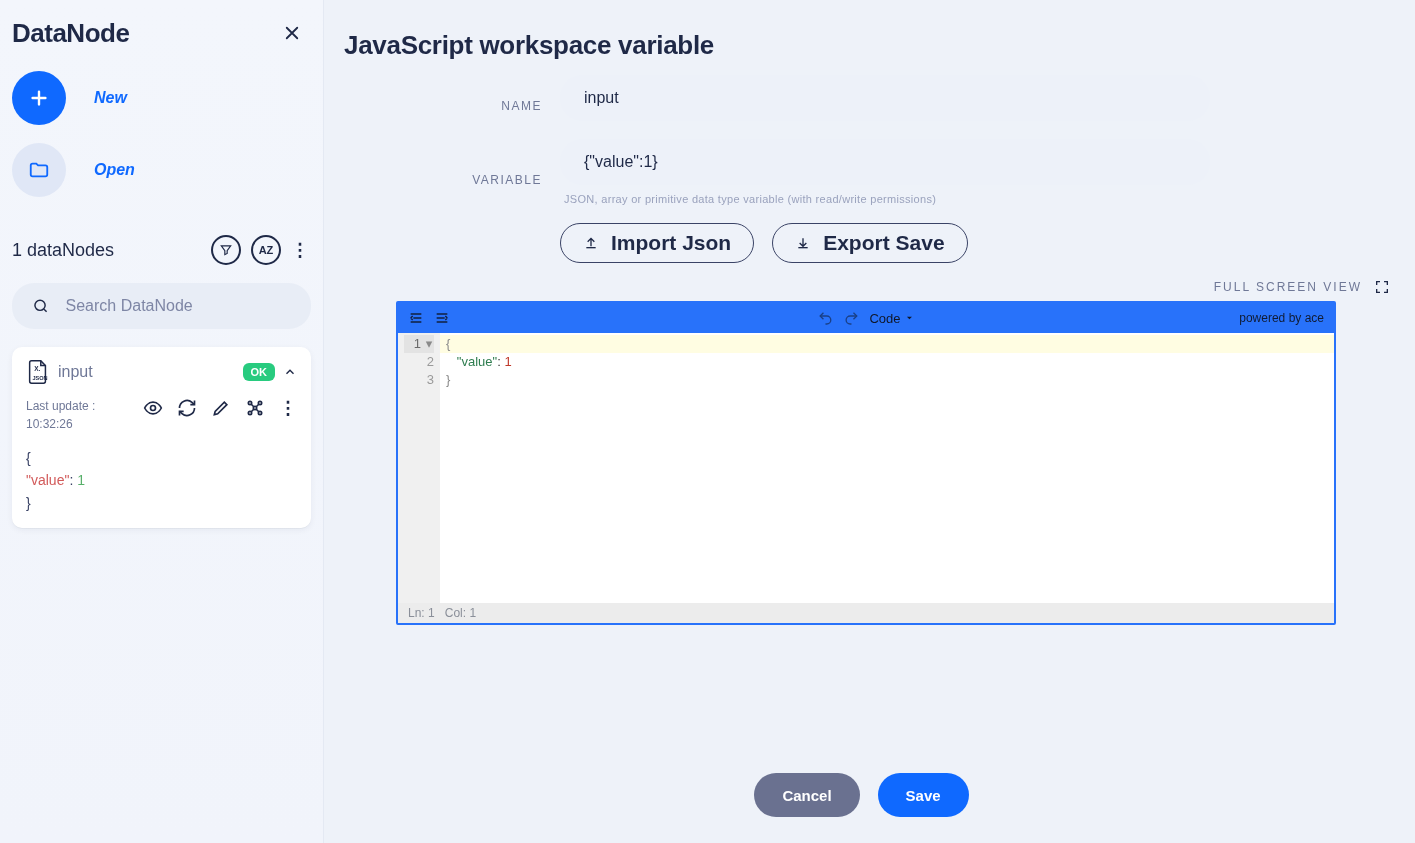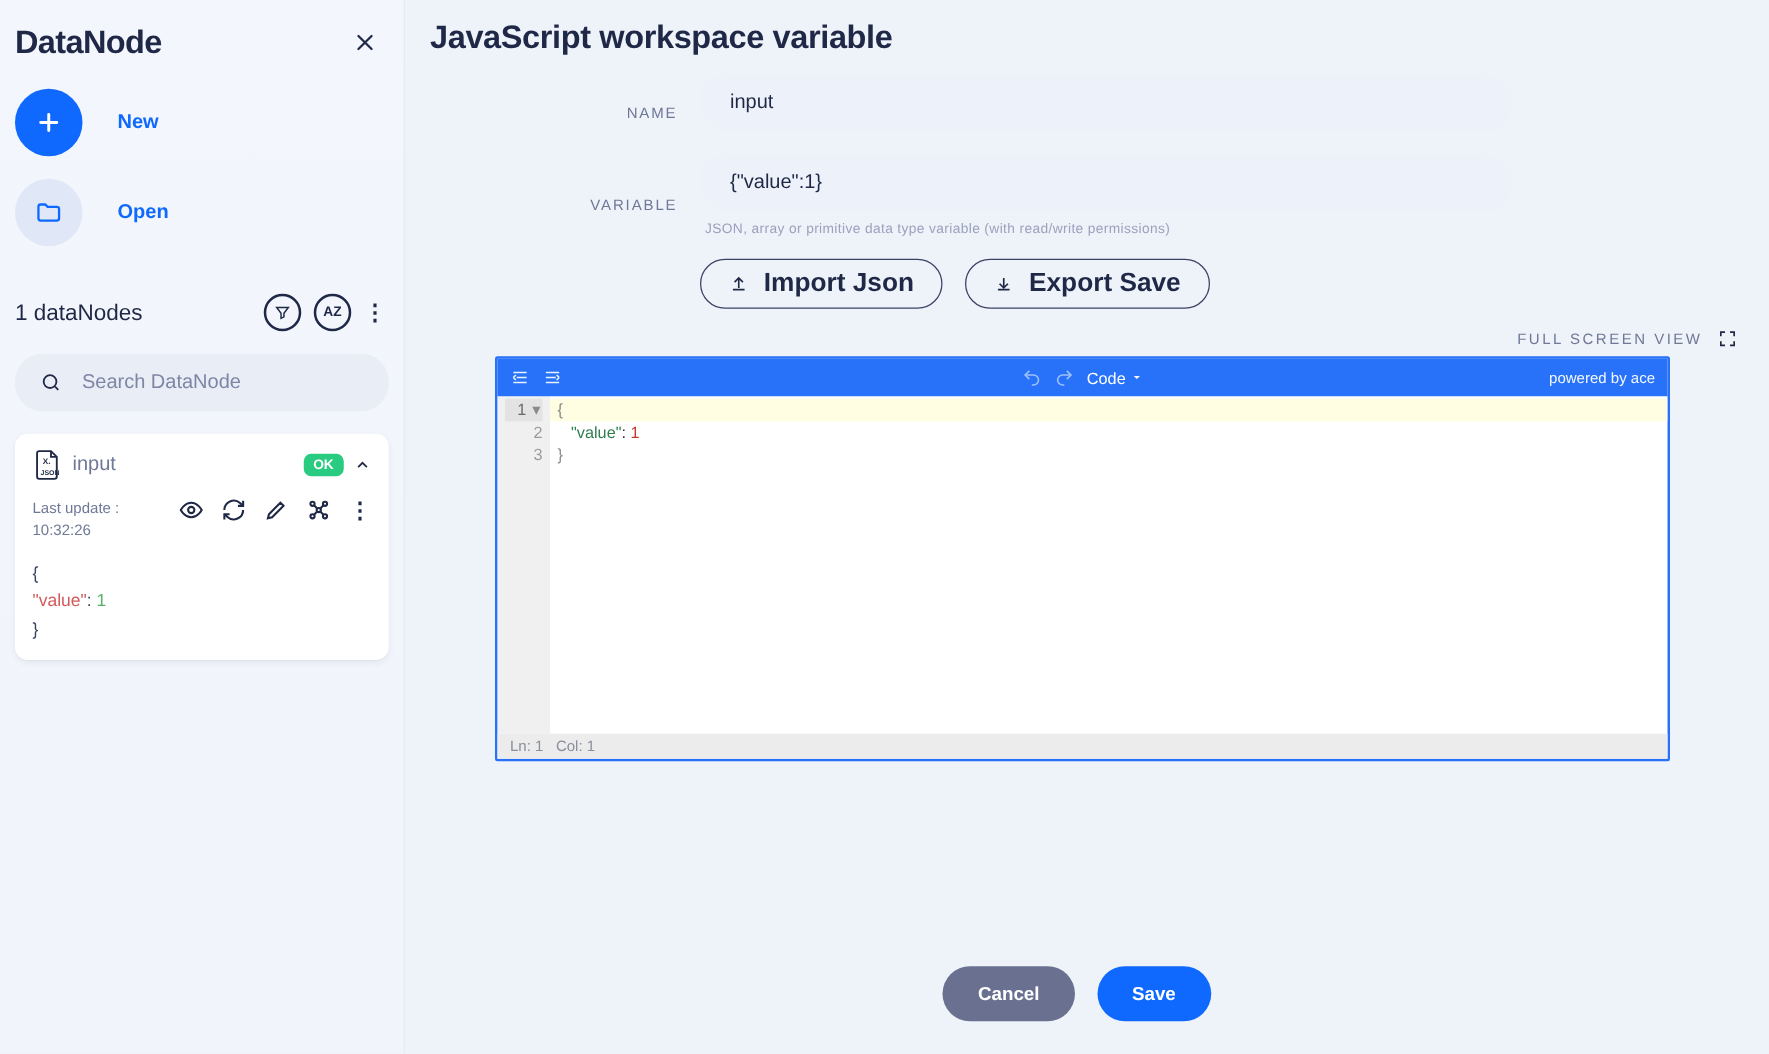--- a/index.html
+++ b/index.html
@@ -33,29 +33,29 @@
   .app{display:flex;height:100%;}
 
   
   .sidebar{
     width:324px;flex:0 0 324px;
     background:linear-gradient(180deg,#f3f6fc,#f1f4fb);
     padding:14px 12px 12px 12px;
     border-right:1px solid #e4e9f3;
     position:relative;
   }
-  .sb-header{display:flex;align-items:center;justify-content:space-between;padding:4px 4px 8px 0;}
+  .sb-header{display:flex;align-items:flex-start;justify-content:space-between;padding:4px 4px 8px 0;}
   .sb-title{font-size:26px;font-weight:800;color:var(--navy);letter-spacing:-.5px;}
   .sb-close{
     width:30px;height:30px;display:flex;align-items:center;justify-content:center;
     color:var(--navy);cursor:pointer;border-radius:6px;
   }
   .sb-close svg{width:18px;height:18px;}
 
-  .sb-actions{margin-top:14px;display:flex;flex-direction:column;gap:18px;}
+  .sb-actions{margin-top:14px;display:flex;flex-direction:column;gap:18px;font-style:italic;}
   .sb-action{display:flex;align-items:center;gap:28px;cursor:pointer;}
   .fab{
     width:54px;height:54px;border-radius:50%;
     display:flex;align-items:center;justify-content:center;
     color:#fff;background:var(--blue);
   }
   .fab.ghost{background:#e0e7f6;color:var(--blue);}
   .fab svg{width:22px;height:22px;}
   .sb-action-label{font-size:16px;font-weight:700;color:var(--blue);}
 
@@ -101,21 +101,21 @@
   .node-sub-right{display:flex;align-items:center;gap:14px;color:var(--navy);}
   .node-sub-right .ico{width:20px;height:20px;cursor:pointer;}
   .dots-v{font-size:18px;font-weight:900;color:var(--navy);cursor:pointer;}
 
   .node-body{margin-top:14px;font-family:ui-monospace,Menlo,Consolas,monospace;font-size:14px;line-height:1.6;}
   .tok-key{color:#d25a5a;}
   .tok-num{color:#58b06a;}
   .tok-brace{color:#3a4366;}
 
   
-  .main{flex:1;padding:12px 18px 16px 18px;display:flex;flex-direction:column;min-width:0;}
+  .main{flex:1;padding:12px 18px 16px 18px;display:flex;flex-direction:column;min-width:0;margin-top:16px;}
   .main-title{font-size:26px;font-weight:800;color:var(--navy);letter-spacing:-.3px;margin:2px 0 14px 2px;}
 
   .form-row{display:flex;align-items:center;gap:18px;margin-bottom:18px;}
   .form-label{width:200px;text-align:right;color:var(--muted);font-size:12px;letter-spacing:1.5px;padding-top:16px;}
   .form-field{flex:0 0 650px;}
   .pill-input{
     background:#edf1f9;border-radius:22px;height:46px;padding:0 22px;display:flex;align-items:center;
   }
   .pill-input input{
     border:none;background:transparent;outline:none;font-size:16px;color:var(--navy);width:100%;
@@ -133,21 +133,21 @@
   .fs-row{display:flex;justify-content:flex-end;align-items:center;gap:12px;margin:0 2px 6px 0;}
   .fs-label{font-size:12px;letter-spacing:2px;color:var(--muted);}
   .fs-icon{width:16px;height:16px;color:var(--navy);cursor:pointer;}
 
   .editor{
     border:2px solid var(--blue-toolbar);border-radius:2px;
     max-width:940px;margin-left:54px;background:#fff;
     display:flex;flex-direction:column;height:324px;
   }
   .ed-toolbar{
-    background:var(--blue-toolbar);color:#ffffff;height:30px;
+    background:var(--blue-toolbar);color:#0f172a;height:30px;
     display:flex;align-items:center;justify-content:space-between;padding:0 10px;font-size:13px;
   }
   .ed-left{display:flex;align-items:center;gap:10px;}
   .ed-left .ico, .ed-center .ico{opacity:.9;}
   .ed-center{position:absolute;left:50%;transform:translateX(-50%);display:flex;align-items:center;gap:10px;}
   .ed-right{font-size:12px;opacity:.95;}
   .ed-body{flex:1;display:flex;overflow:hidden;font-family:ui-monospace,Menlo,Consolas,monospace;font-size:13px;}
   .gutter{width:42px;background:var(--editor-gutter);color:#9a9a9a;text-align:right;padding:2px 6px;}
   .gutter .ln{height:18px;line-height:18px;}
   .gutter .ln.active{background:var(--editor-gutter-active);color:#6a6a6a;}

